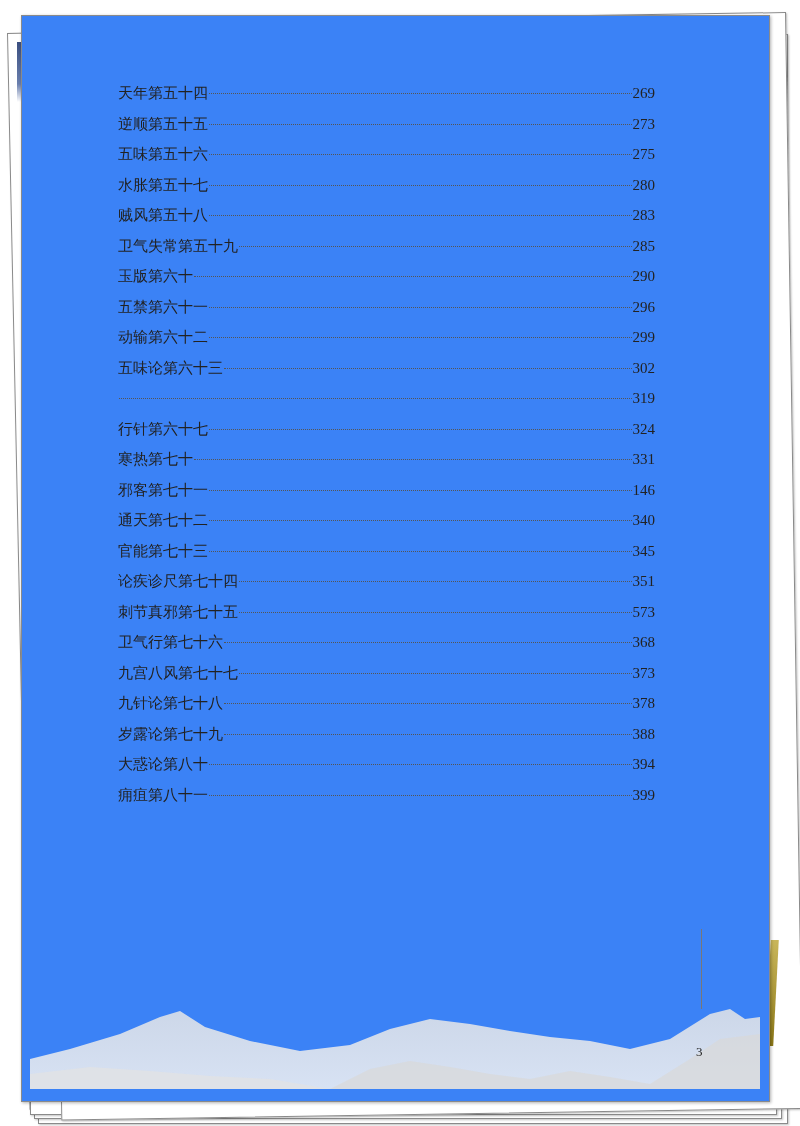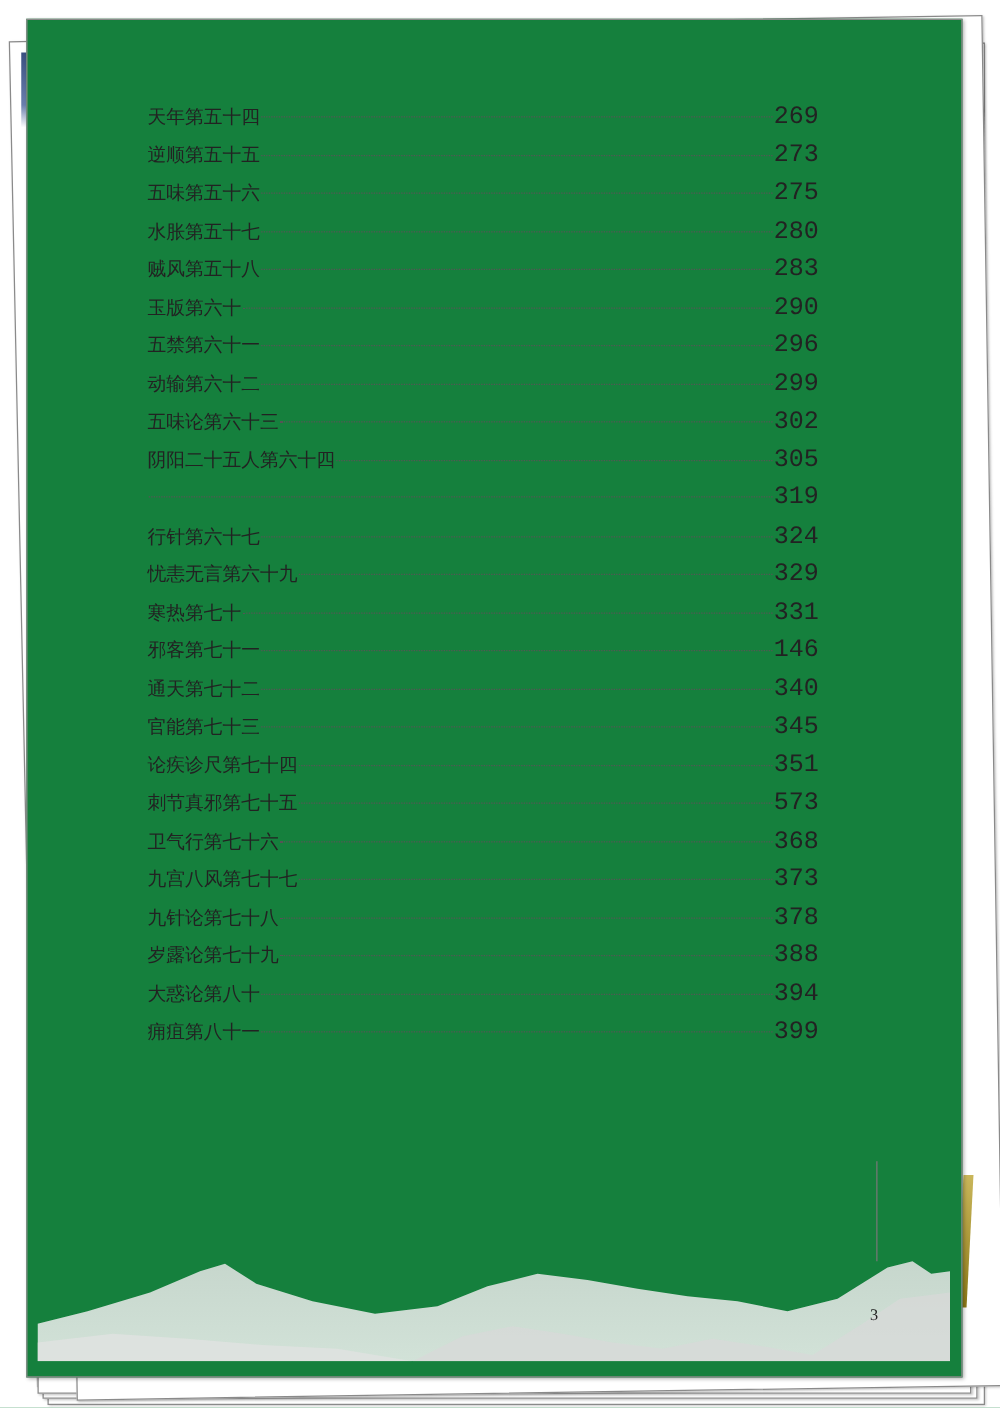--- a/index.html
+++ b/index.html
@@ -16,30 +16,30 @@
   .sheet-r3 { left: 38px; top: 34px; width: 748px; height: 1088px; }
   .sheet-tilt-right { left: 44px; top: 12px; width: 740px; height: 1095px;
            transform: rotate(-0.9deg); transform-origin: top right; }
 
   .accent-blue { position: absolute; left: 17px; top: 42px; width: 5px; height: 60px;
            background: linear-gradient(#3a4f80, #6a7fae 70%, rgba(255,255,255,0)); }
   .accent-gold { position: absolute; left: 768px; top: 940px; width: 8px; height: 106px;
            background: linear-gradient(#c9b65a, #8e7a18); transform: skewX(-3deg); }
 
   .page { position: absolute; left: 21px; top: 15px; width: 747px; height: 1085px;
-          background: #15803d; border: 1px solid #8a8a8a; box-shadow: 1px 1px 3px rgba(0,0,0,0.3); }
+          background: #3b82f6; border: 1px solid #8a8a8a; box-shadow: 1px 1px 3px rgba(0,0,0,0.3); }
 
   .mountains { position: absolute; left: 8px; right: 8px; bottom: 12px; height: 110px; }
 
   .toc { position: absolute; left: 96px; top: 62px; width: 537px; }
   .toc-row { display: flex; align-items: baseline; height: 30.5px;
              font-size: 15px; color: #222; line-height: 30.5px; }
   .toc-title { white-space: nowrap; }
   .toc-dots { flex: 1; border-bottom: 1px dotted #555; margin: 0 1px; transform: translateY(-4px); }
-  .toc-page { white-space: nowrap; font-family: Liberation Mono, monospace; font-size: 20px; }
+  .toc-page { white-space: nowrap; font-family: Liberation Serif, serif; font-size: 15px; }
 
   .divider-line { position: absolute; left: 679px; top: 913px; width: 1px; height: 80px; background: #777; }
   .page-number { position: absolute; left: 674px; top: 1028px; font-size: 13px; color: #222;
                  font-family: "Liberation Serif", serif; }
 </style>
 </head>
 <body>
 
 <div class="stack">
   <div class="sheet sheet-back-left"></div>
@@ -83,57 +83,52 @@
           <span class="toc-title">水胀第五十七</span>
           <span class="toc-dots"></span>
           <span class="toc-page">280</span>
         </div>
       <div class="toc-row">
           <span class="toc-title">贼风第五十八</span>
           <span class="toc-dots"></span>
           <span class="toc-page">283</span>
         </div>
       <div class="toc-row">
+          <span class="toc-title">卫气失常第五十九</span>
+          <span class="toc-dots"></span>
+          <span class="toc-page">285</span>
+        </div>
+      <div class="toc-row">
           <span class="toc-title">玉版第六十</span>
           <span class="toc-dots"></span>
           <span class="toc-page">290</span>
         </div>
       <div class="toc-row">
           <span class="toc-title">五禁第六十一</span>
           <span class="toc-dots"></span>
           <span class="toc-page">296</span>
         </div>
       <div class="toc-row">
           <span class="toc-title">动输第六十二</span>
           <span class="toc-dots"></span>
           <span class="toc-page">299</span>
         </div>
       <div class="toc-row">
           <span class="toc-title">五味论第六十三</span>
           <span class="toc-dots"></span>
           <span class="toc-page">302</span>
         </div>
       <div class="toc-row">
-          <span class="toc-title">阴阳二十五人第六十四</span>
-          <span class="toc-dots"></span>
-          <span class="toc-page">305</span>
-        </div>
-      <div class="toc-row">
           <span class="toc-dots"></span>
           <span class="toc-page">319</span>
         </div>
       <div class="toc-row">
           <span class="toc-title">行针第六十七</span>
           <span class="toc-dots"></span>
           <span class="toc-page">324</span>
-        </div>
-      <div class="toc-row">
-          <span class="toc-title">忧恚无言第六十九</span>
-          <span class="toc-dots"></span>
-          <span class="toc-page">329</span>
         </div>
       <div class="toc-row">
           <span class="toc-title">寒热第七十</span>
           <span class="toc-dots"></span>
           <span class="toc-page">331</span>
         </div>
       <div class="toc-row">
           <span class="toc-title">邪客第七十一</span>
           <span class="toc-dots"></span>
           <span class="toc-page">146</span>

